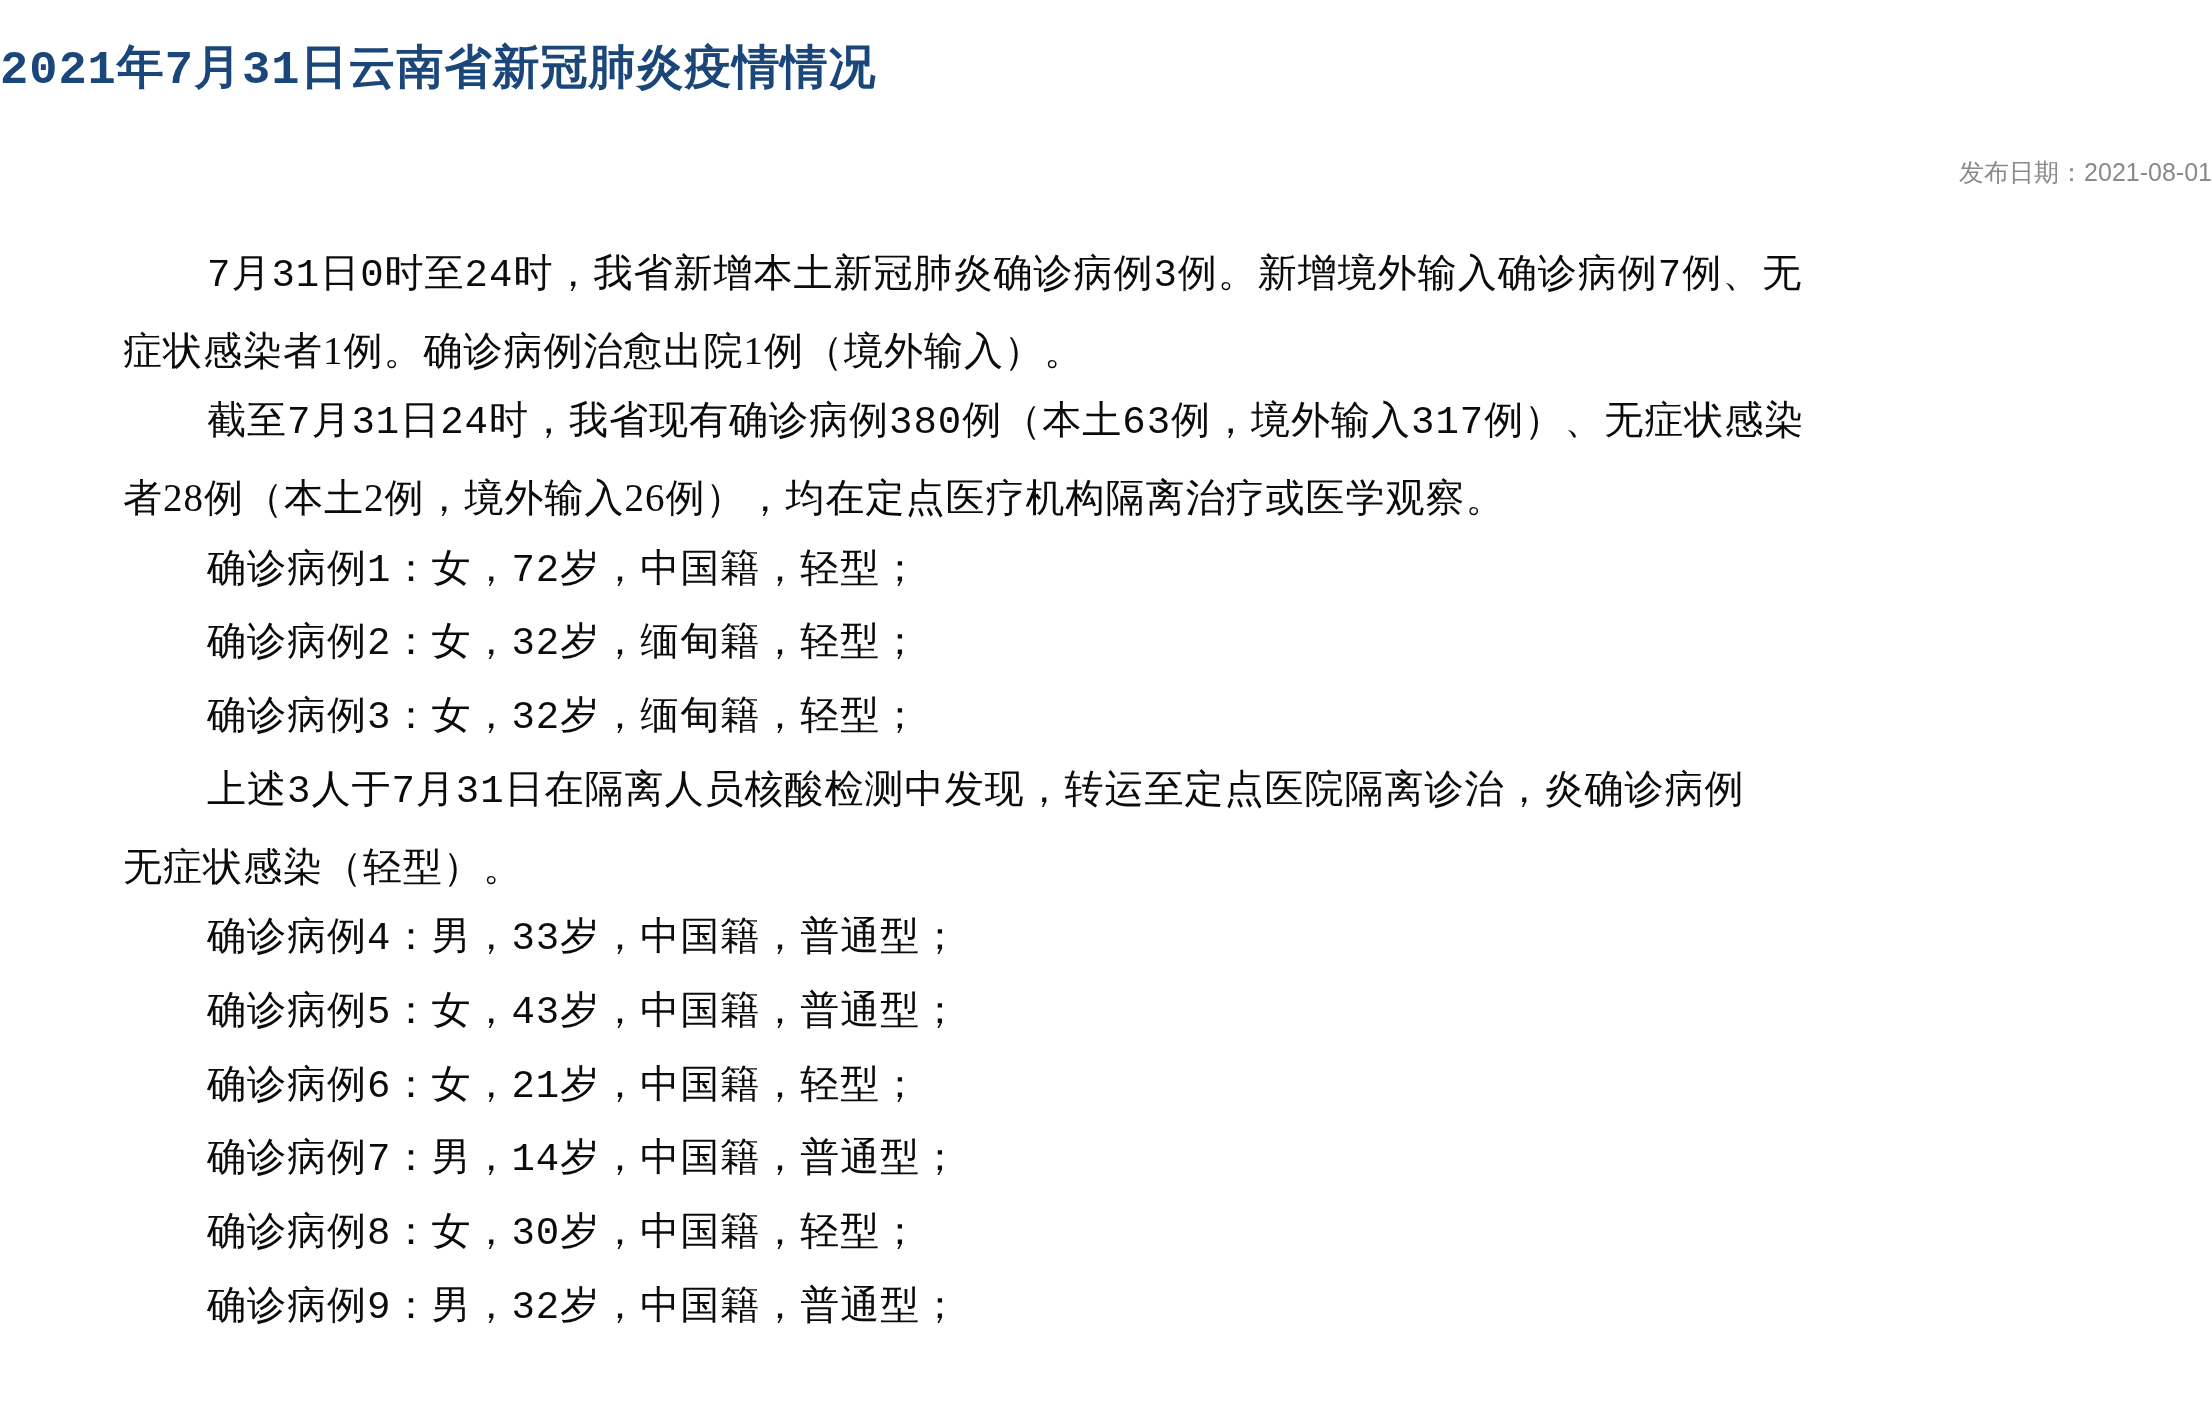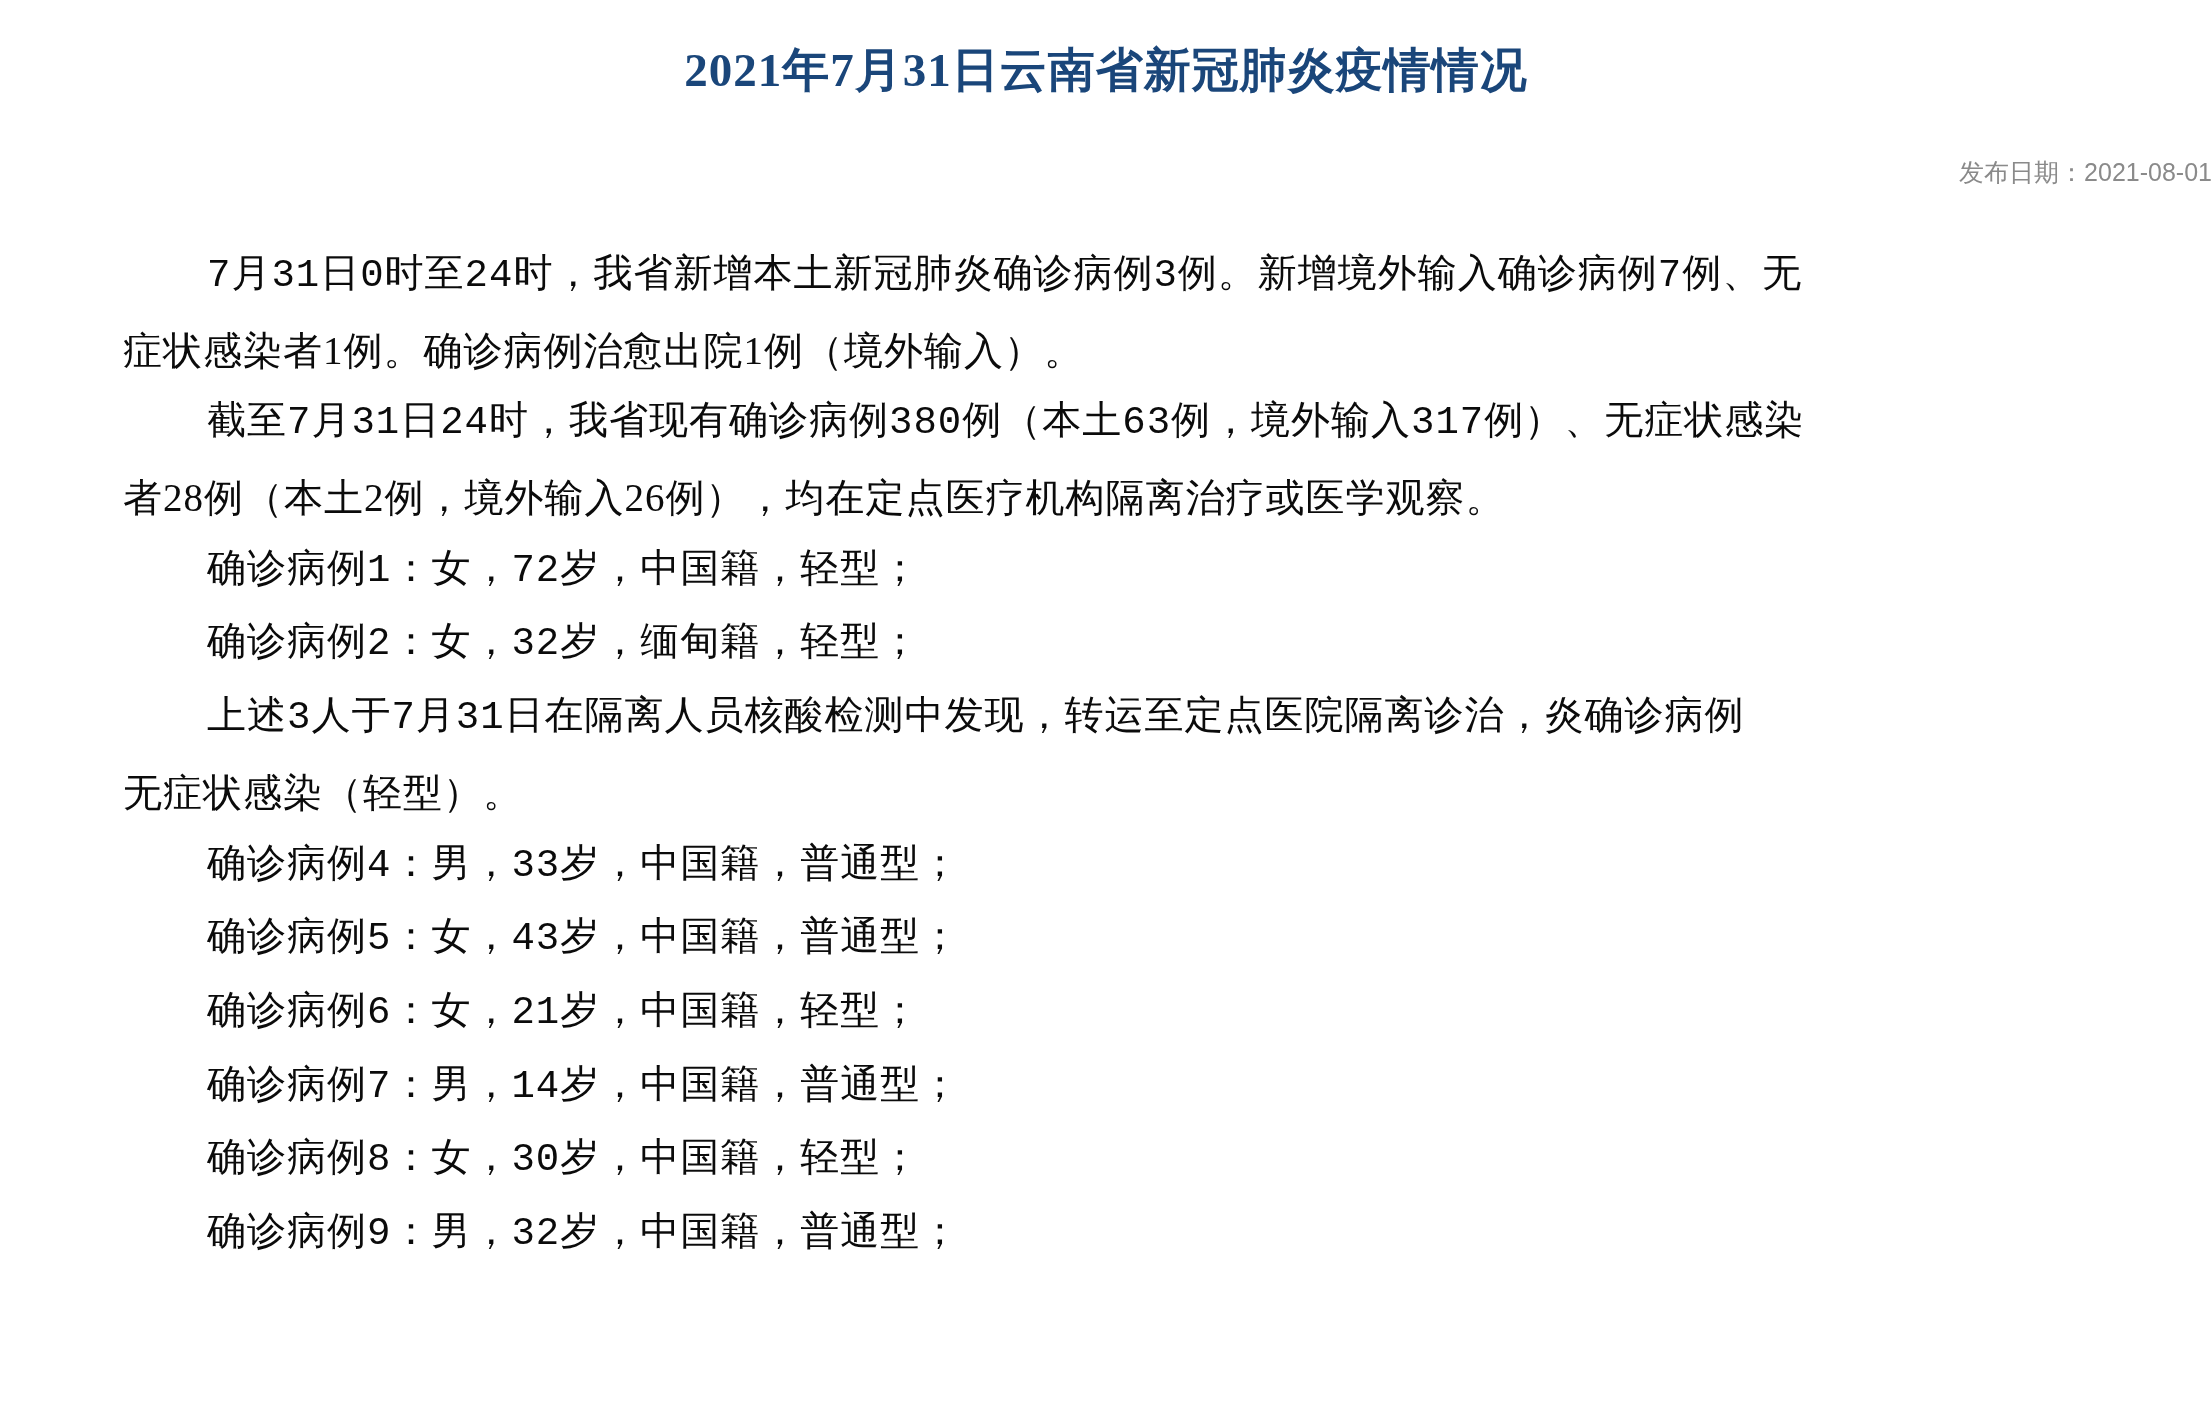--- a/index.html
+++ b/index.html
@@ -17,22 +17,21 @@
     position: relative;
     font-family: "Liberation Serif", "DejaVu Serif", serif;
   }
   .page {
     width: 100%;
     height: 100%;
     position: relative;
   }
   .title {
     margin: 40px 0 0 0;
-    text-align: center;
-    font-family: Liberation Serif, serif;
+    font-family: Liberation Mono, monospace;
     font-weight: 700;
     font-size: 47px;
     line-height: 61px;
     color: var(--title-color);
     letter-spacing: 1px;
   }
   .pubdate {
     margin-top: 56px;
     text-align: right;
     font-family: "Liberation Sans", "DejaVu Sans", sans-serif;
@@ -75,20 +74,21 @@
     <span>发布日期：</span><span>2021-08-01</span>
   </div>
 
   <div class="article" id="article">
       <div class="line indent">7月31日0时至24时，我省新增本土新冠肺炎确诊病例3例。新增境外输入确诊病例7例、无</div>
       <div class="line">症状感染者1例。确诊病例治愈出院1例（境外输入）。</div>
       <div class="line indent">截至7月31日24时，我省现有确诊病例380例（本土63例，境外输入317例）、无症状感染</div>
       <div class="line">者28例（本土2例，境外输入26例），均在定点医疗机构隔离治疗或医学观察。</div>
       <div class="line indent">确诊病例1：女，72岁，中国籍，轻型；</div>
       <div class="line indent">确诊病例2：女，32岁，缅甸籍，轻型；</div>
+      <div class="line indent">确诊病例3：女，32岁，缅甸籍，轻型；</div>
       <div class="line indent">上述3人于7月31日在隔离人员核酸检测中发现，转运至定点医院隔离诊治，炎确诊病例</div>
       <div class="line">无症状感染（轻型）。</div>
       <div class="line indent">确诊病例4：男，33岁，中国籍，普通型；</div>
       <div class="line indent">确诊病例5：女，43岁，中国籍，普通型；</div>
       <div class="line indent">确诊病例6：女，21岁，中国籍，轻型；</div>
       <div class="line indent">确诊病例7：男，14岁，中国籍，普通型；</div>
       <div class="line indent">确诊病例8：女，30岁，中国籍，轻型；</div>
       <div class="line indent">确诊病例9：男，32岁，中国籍，普通型；</div>
     </div>
 

